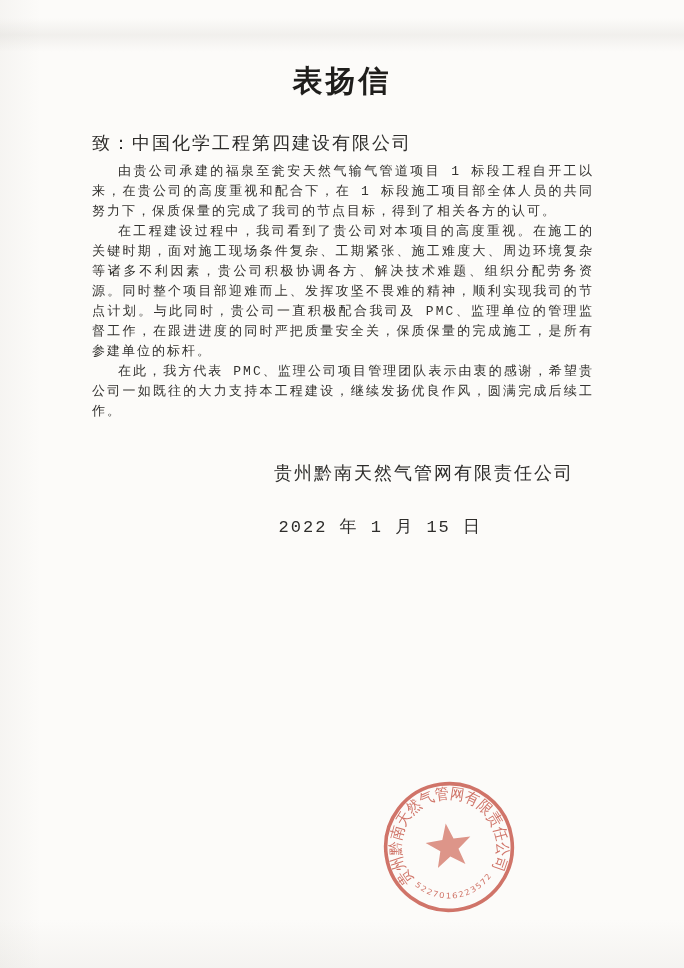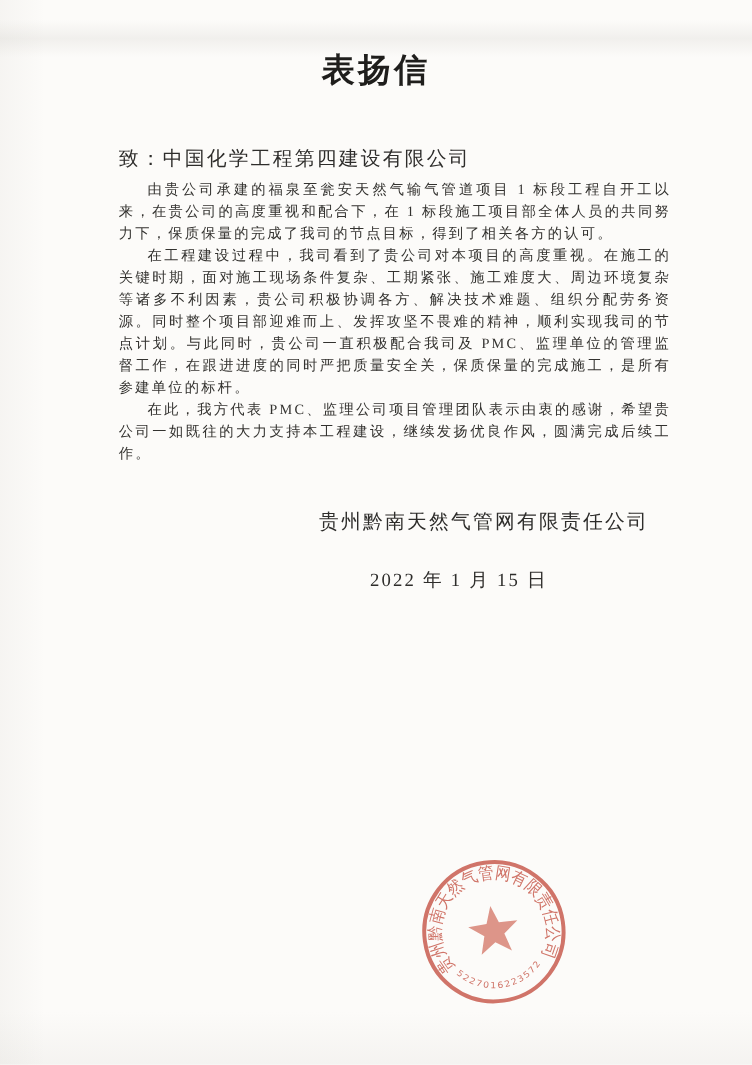--- a/index.html
+++ b/index.html
@@ -20,33 +20,34 @@
     color: #2e2d2b;
     
     background:
       linear-gradient(180deg, rgba(255,255,255,0) 0%, rgba(190,187,180,0.18) 50%, rgba(255,255,255,0) 100%) 0 18px / 684px 34px no-repeat,
       linear-gradient(90deg, rgba(200,197,190,0.12) 0%, rgba(255,255,255,0) 6%),
       linear-gradient(0deg, rgba(205,202,196,0.16) 0%, rgba(255,255,255,0) 5%),
       #fcfbf9;
   }
   .title {
     margin: 0;
-    padding-top: 50px;
+    padding-top: 66px;
     text-align: center;
     font-size: 30px;
     line-height: 1;
     font-weight: bold;
     letter-spacing: 3px;
     color: #1f1e1c;
   }
   .content {
     position: absolute;
-    left: 108px;
+    left: 92px;
     top: 126px;
     width: 502px;
+    font-family: Liberation Mono, monospace;
   }
   .salutation {
     font-size: 18px;
     line-height: 36px;
     letter-spacing: 2px;
     white-space: nowrap;
   }
   .content p {
     margin: 0;
     font-size: 13px;

